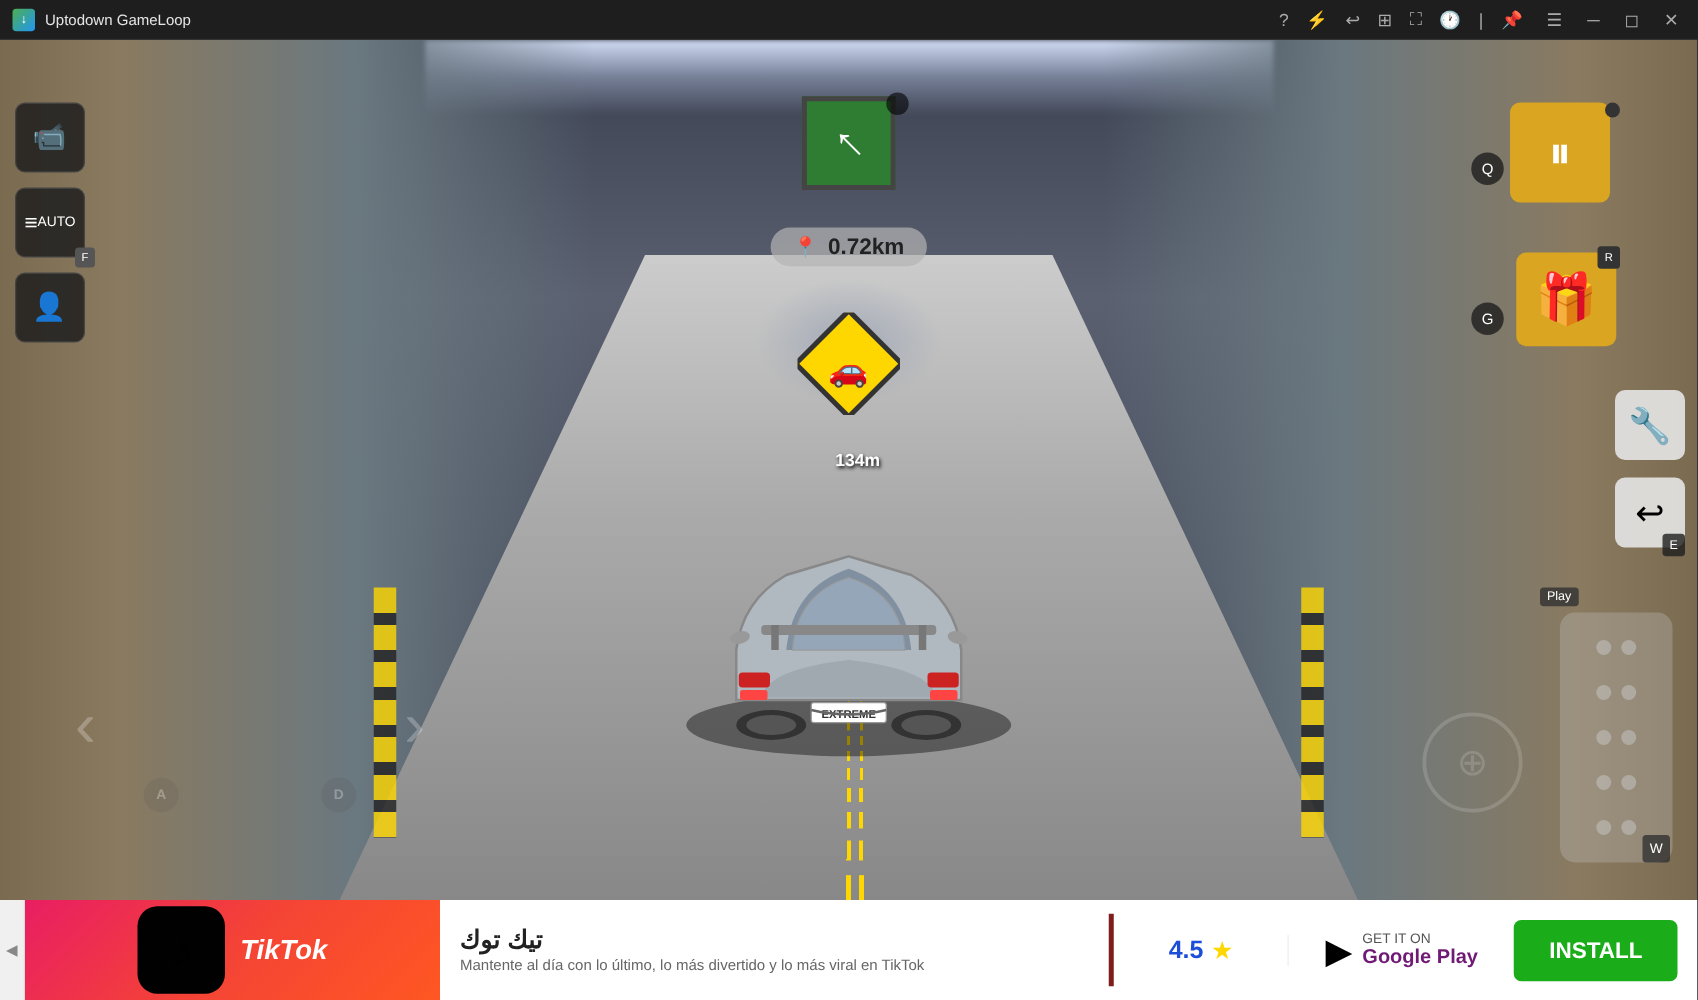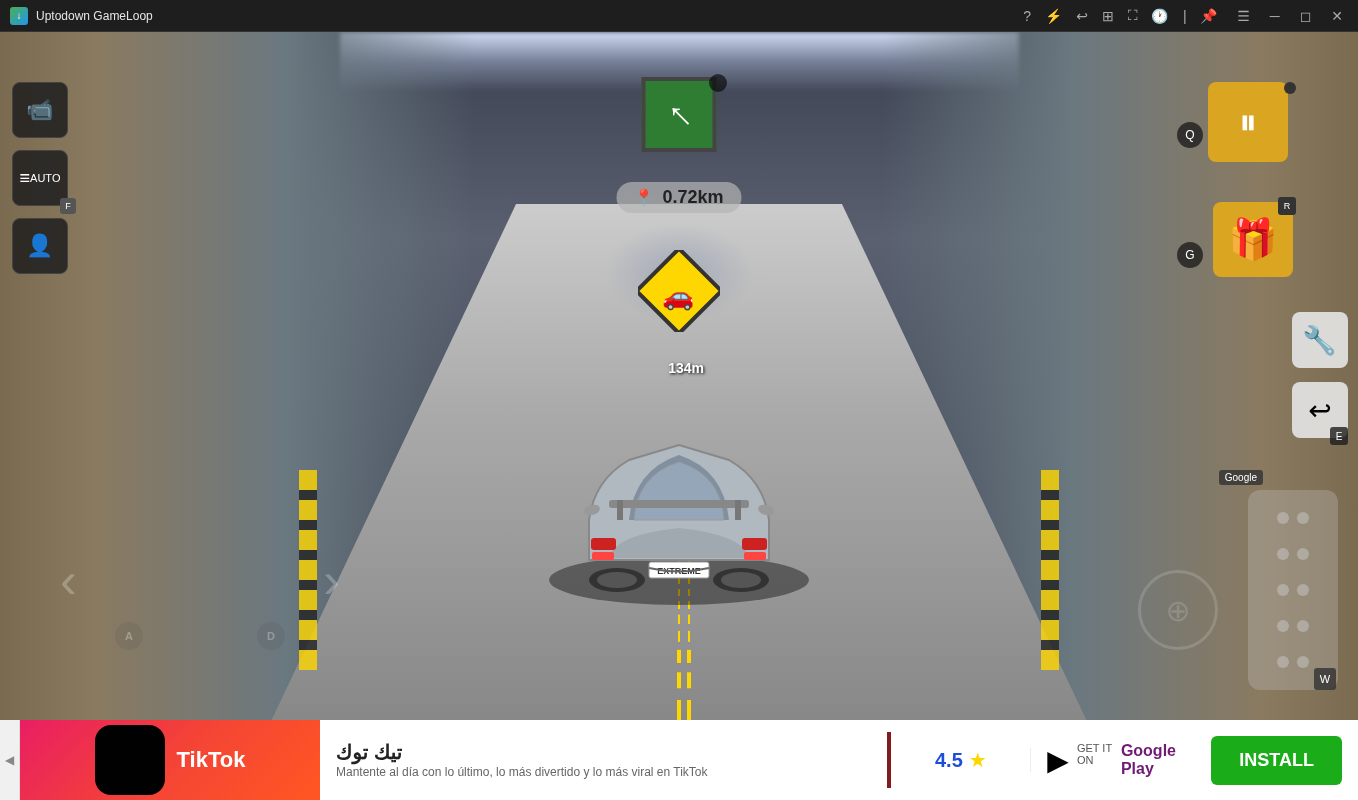--- a/index.html
+++ b/index.html
@@ -442,28 +442,29 @@
       background: #f0f0f0;
       display: flex;
       align-items: center;
       justify-content: center;
       font-size: 12px;
       color: #888;
       cursor: pointer;
       border-right: 1px solid #ddd;
     }
     #ad-icon-area {
-      width: 300px;
+      width: 332px;
       height: 80px;
       background: linear-gradient(135deg, #e91e63, #f44336, #ff5722);
       display: flex;
       align-items: center;
       justify-content: center;
       position: relative;
       flex-shrink: 0;
+      font-style: italic;
     }
     #tiktok-logo-box {
       width: 70px;
       height: 70px;
       background: #010101;
       border-radius: 16px;
       display: flex;
       align-items: center;
       justify-content: center;
       margin-right: 12px;
@@ -490,21 +491,21 @@
     #ad-star { font-size: 20px; color: #FFD700; }
     #ad-store-area {
       width: 180px;
       display: flex;
       align-items: center;
       justify-content: center;
       gap: 8px;
       padding: 0 16px;
     }
     #gplay-logo { font-size: 28px; }
-    #gplay-text-area { display: flex; flex-direction: row; }
+    #gplay-text-area { display: flex; flex-direction: column; }
     #gplay-label { font-size: 11px; color: #555; }
     #gplay-name { font-size: 16px; font-weight: bold; color: #701a75; }
     #ad-install-btn {
       margin-right: 16px;
       background: #1aad19;
       color: white;
       border: none;
       border-radius: 6px;
       padding: 14px 28px;
       font-size: 18px;
@@ -680,21 +681,21 @@
     <div class="steer-key" id="key-a">A</div>
     <div class="steer-key" id="key-d">D</div>
   </div>
 
   <div id="nitro-area">
     <div id="nitro-circle">
       <span id="nitro-inner">⊕</span>
     </div>
   </div>
 
-  <div id="space-label">Google</div>
+  <div id="space-label">Play</div>
 
   <div id="pedal">
     <div class="pedal-dot-row">
       <div class="pedal-dot"></div>
       <div class="pedal-dot"></div>
     </div>
     <div class="pedal-dot-row">
       <div class="pedal-dot"></div>
       <div class="pedal-dot"></div>
     </div>

